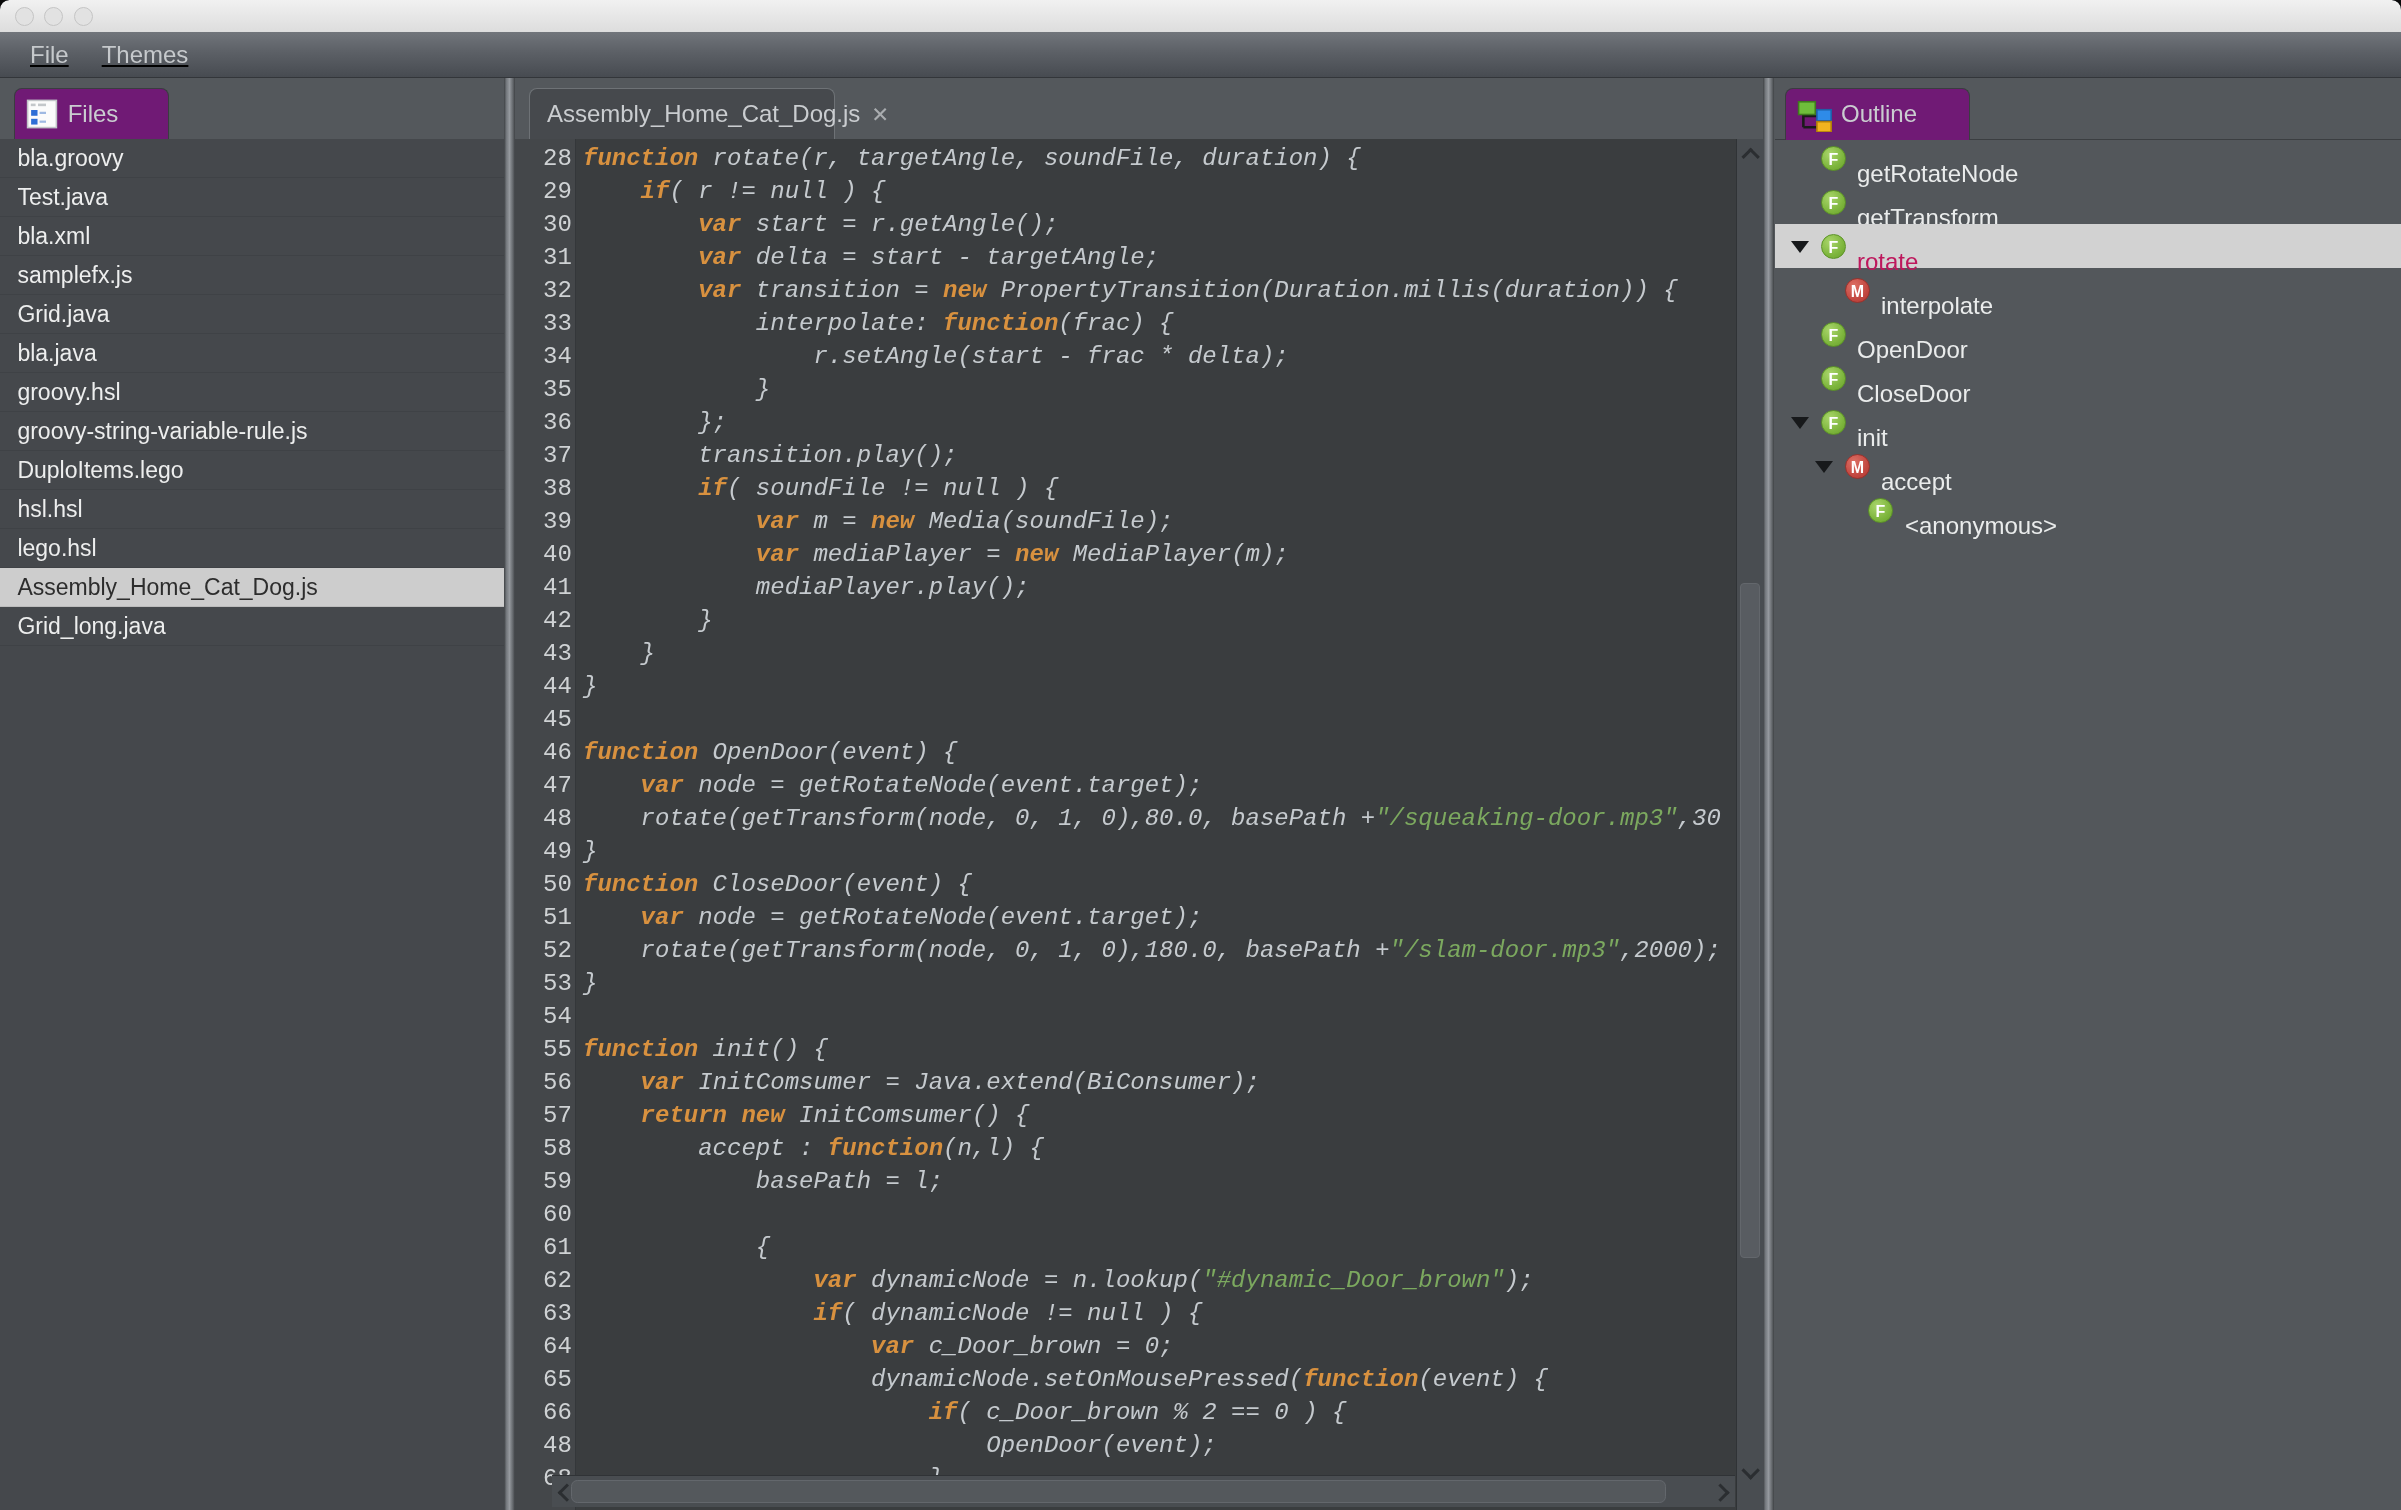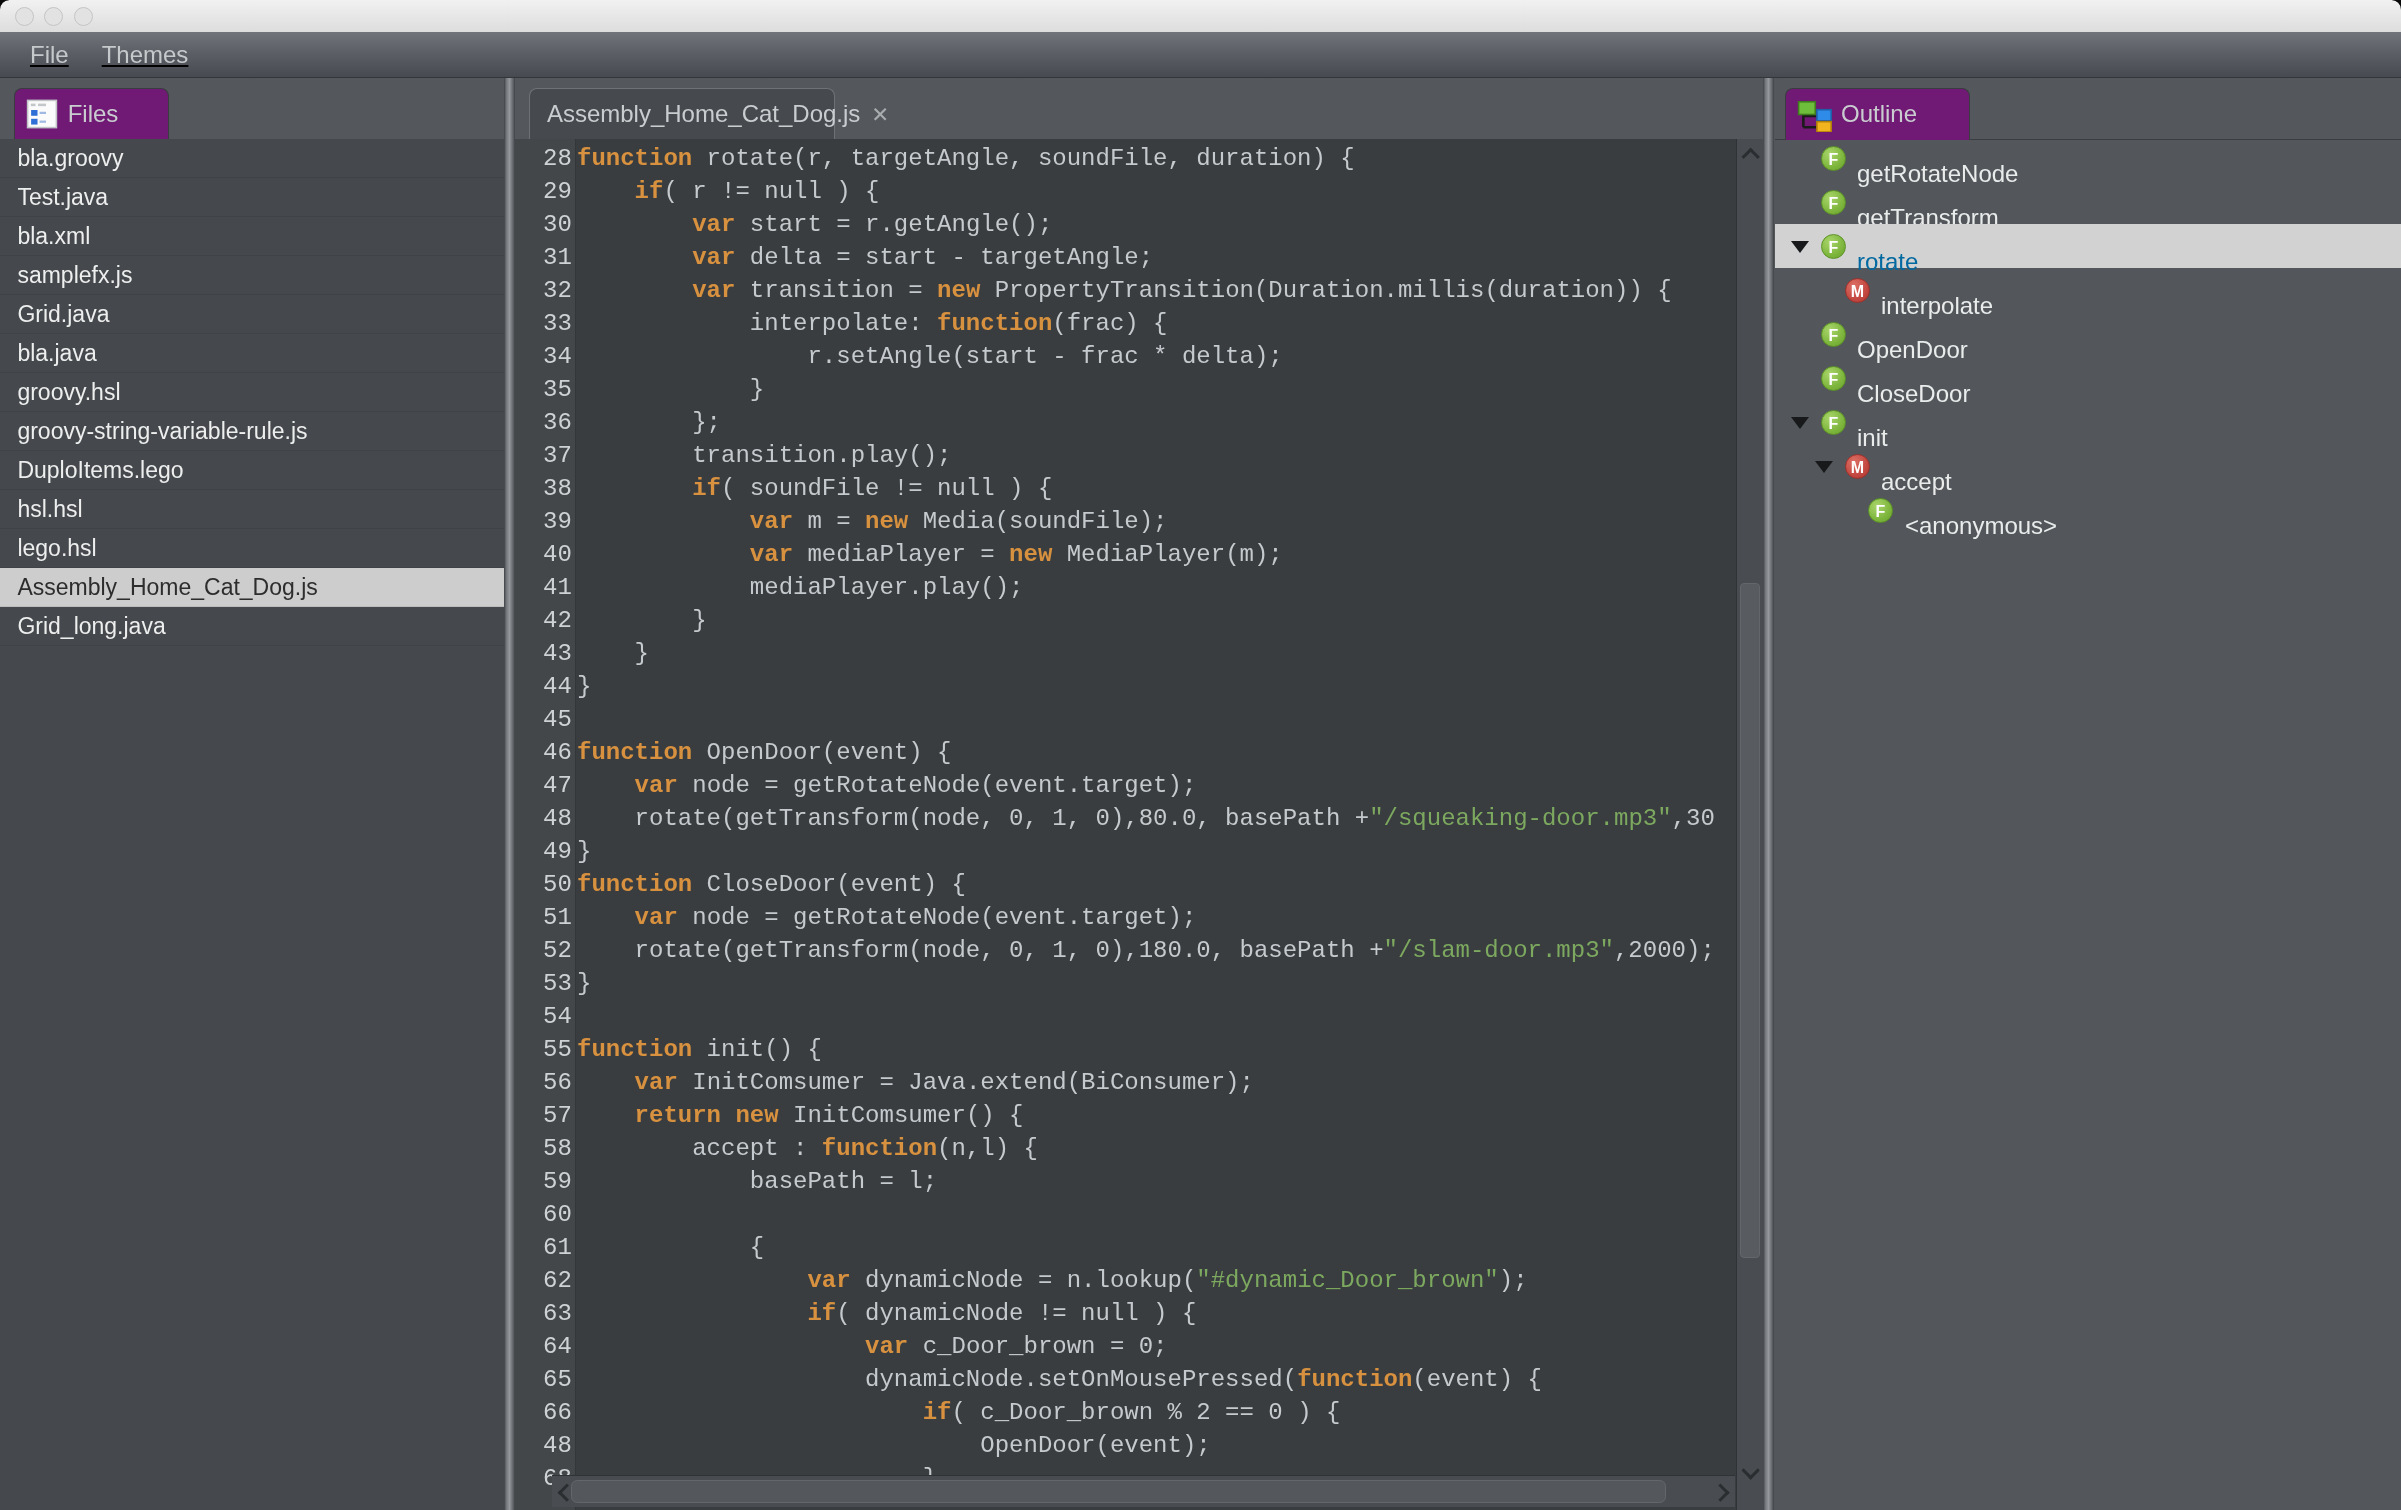--- a/index.html
+++ b/index.html
@@ -56,21 +56,21 @@
   .code-viewport{position:absolute;left:515px;top:139px;width:1221px;height:1371px;
                  background:#3A3D3F;overflow:hidden;}
   .gutter-bg{position:absolute;left:0;top:0;width:60px;height:1371px;
              background:#44474A;border-right:0.8px solid #34373A;}
   .code-lines{position:relative;margin-top:-30px;}
   .crow{display:flex;height:33px;line-height:33px;
         font-family:"Liberation Mono","DejaVu Sans Mono",monospace;font-size:24px;
         white-space:pre;}
   .lnum{flex:0 0 60px;box-sizing:border-box;text-align:right;padding-right:3.2px;
         color:#CFD2D4;padding-left:6px;}
-  .ltext{padding-left:2px;}
+  .ltext{padding-left:8px;font-style:italic;}
   .tk-pl{color:#C5CACE;}
   .tk-kw{color:#D8913F;font-weight:bold;}
   .tk-str{color:#7CA95F;}
 
   
   .vscroll{position:absolute;left:1736px;top:139px;width:28px;height:1371px;
            background:#494D51;border-left:0.8px solid #303336;box-sizing:border-box;}
   .vthumb{position:absolute;left:3.2px;top:444px;width:20px;height:675px;
           background:#585C61;border:0.8px solid #63676C;border-radius:4px;box-sizing:border-box;}
   .hscroll{position:absolute;left:552px;top:1475px;width:1183px;height:32px;
@@ -96,21 +96,21 @@
        border-top:12px solid #17191B;}
   .badge{position:absolute;top:9.5px;width:25px;height:25px;border-radius:50%;
          color:#FFFFFF;font-size:16px;font-weight:bold;text-align:center;
          line-height:25px;}
   .badge-F{background:radial-gradient(circle at 35% 30%,#A9D56B,#7DB53C 62%,#69A02E);
            border:0.8px solid #5C9426;box-sizing:border-box;}
   .badge-M{background:radial-gradient(circle at 35% 30%,#DD7065,#C24740 62%,#AE3A34);
            border:0.8px solid #99312C;box-sizing:border-box;}
   .tlabel{position:absolute;top:16px;height:44px;line-height:44px;font-size:24px;
           color:#EAECEC;white-space:nowrap;}
-  .trow.sel .tlabel{color:#0369a1;text-align:center;}
+  .trow.sel .tlabel{color:#be185d;text-align:center;}
 </style>
 </head>
 <body>
 
 <div class="app">
 
   <div class="titlebar">
     <div class="tl tl1"></div>
     <div class="tl tl2"></div>
     <div class="tl tl3"></div>

